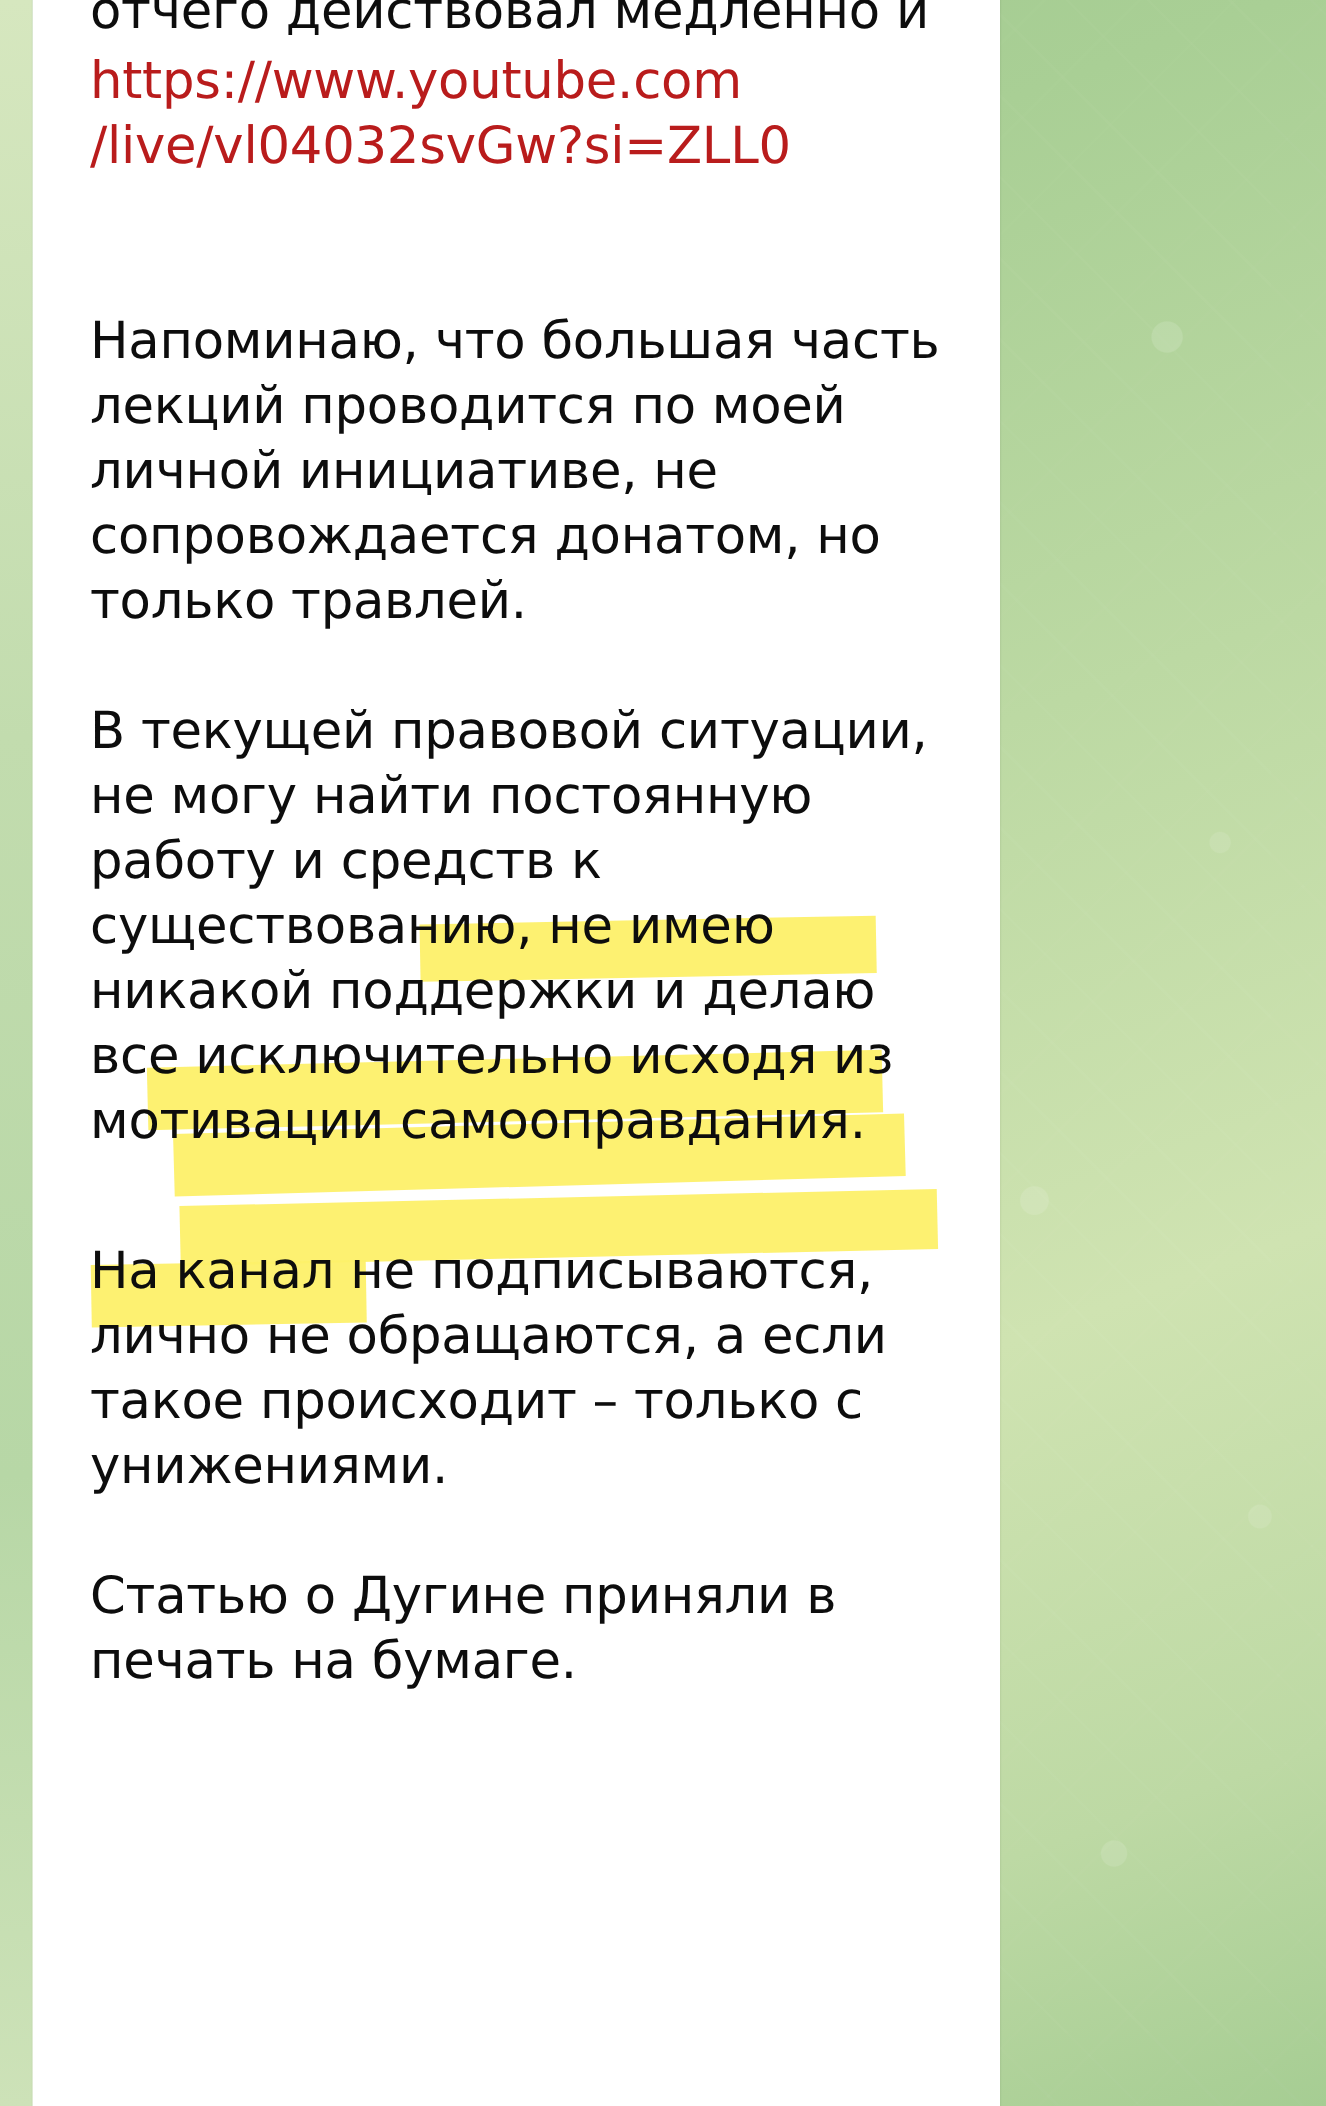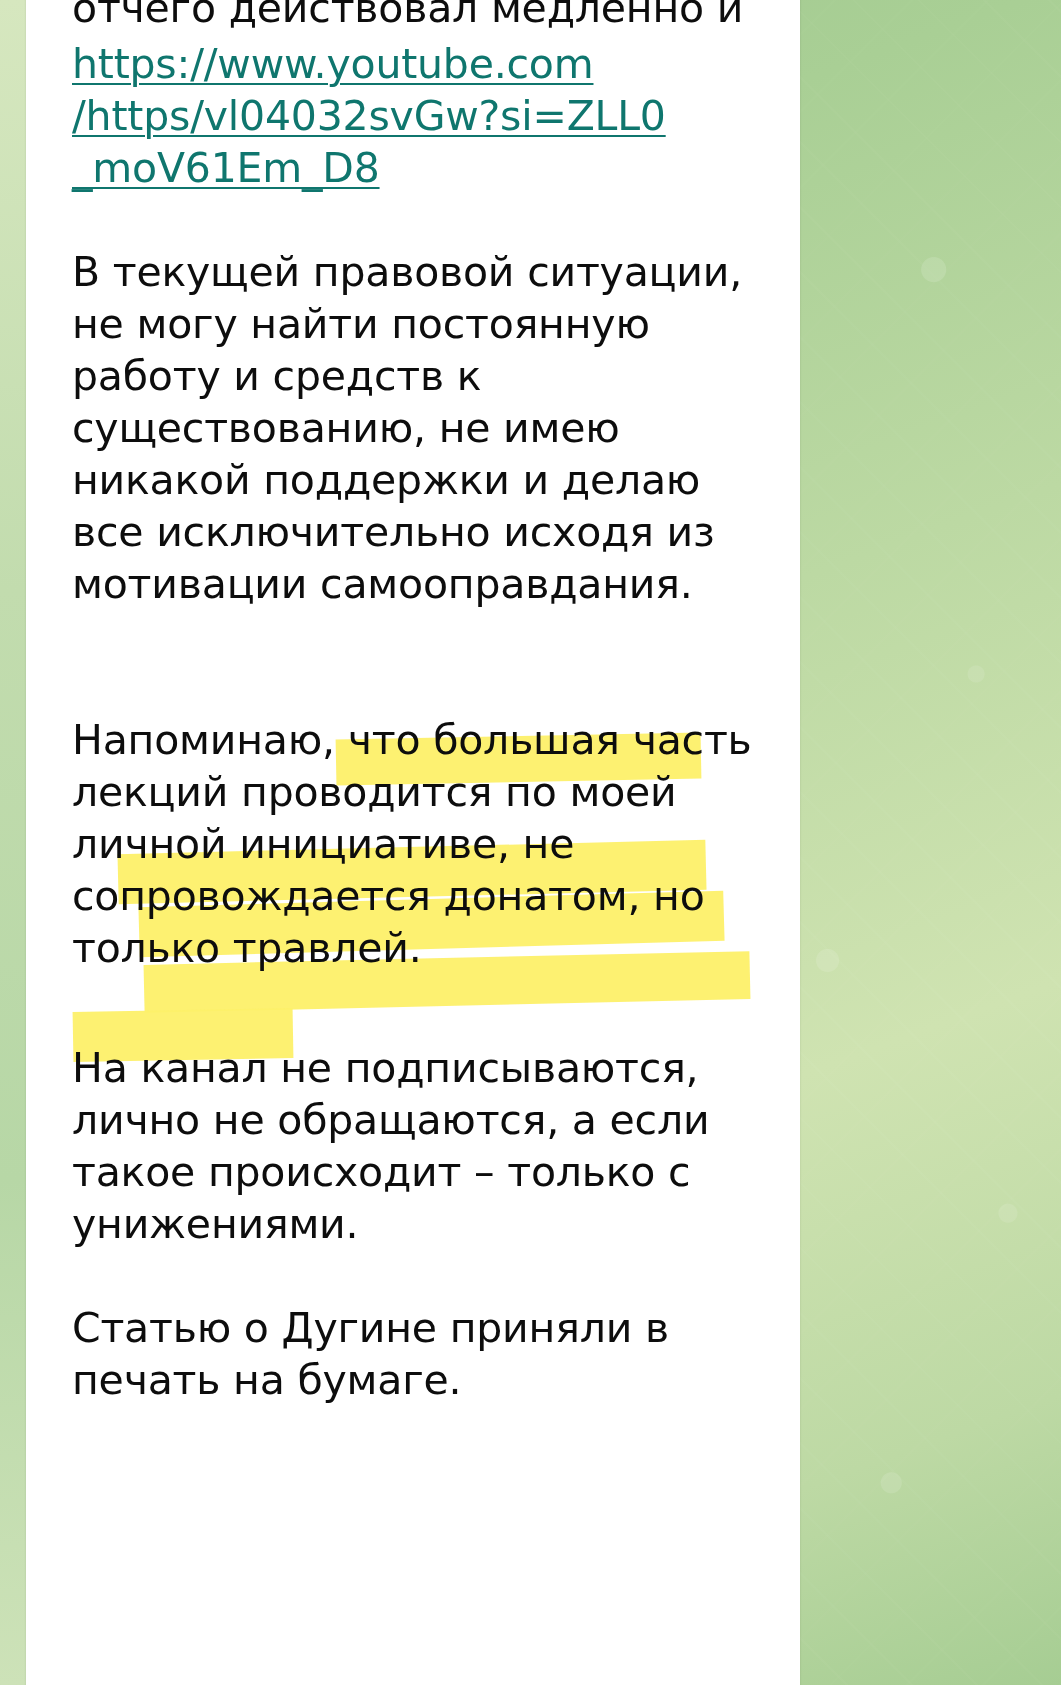--- a/index.html
+++ b/index.html
@@ -90,22 +90,21 @@
     padding: 0;
   }
   .para + .para {
     margin-top: 52px;
   }
   .para.tight + .para.tight {
     margin-top: 0;
   }
 
   .link {
-    color: #0f766e;
-    text-decoration: underline;
+    color: #b91c1c;
     text-underline-offset: 5px;
     text-decoration-thickness: 2px;
     cursor: pointer;
     word-break: break-all;
   }
 
   .first-line-clipped {
     position: relative;
     top: -4px;
   }
@@ -153,27 +152,26 @@
       <div class="stroke s4"></div>
       <div class="stroke s5"></div>
     </div>
 
     <div class="msg-text text-layer">
 
       <p class="para tight first-line-clipped">отчего действовал медленно и</p>
 
       <p class="para tight">
         <span class="link">https://www.youtube.com</span><br>
-        <span class="link">/https/vl04032svGw?si=ZLL0</span><br>
-        <span class="link">_moV61Em_D8</span>
+        <span class="link">/live/vl04032svGw?si=ZLL0</span><br>
       </p>
 
+      <p class="para" style="margin-top:104px">Напоминаю, что большая часть лекций проводится по моей личной инициативе, не сопровождается донатом, но только травлей.</p>
+
       <p class="para">В текущей правовой ситуации, не могу найти постоянную работу и средств к существованию, не имею никакой поддержки и делаю все исключительно исходя из мотивации самооправдания.</p>
-
-      <p class="para" style="margin-top:104px">Напоминаю, что большая часть лекций проводится по моей личной инициативе, не сопровождается донатом, но только травлей.</p>
 
       <p class="para" style="margin-top:68px">На канал не подписываются, лично не обращаются, а если такое происходит – только с унижениями.</p>
 
       <p class="para">Статью о Дугине приняли в печать на бумаге.</p>
 
     </div>
   </div>
 </div>
 
 </body></html>

